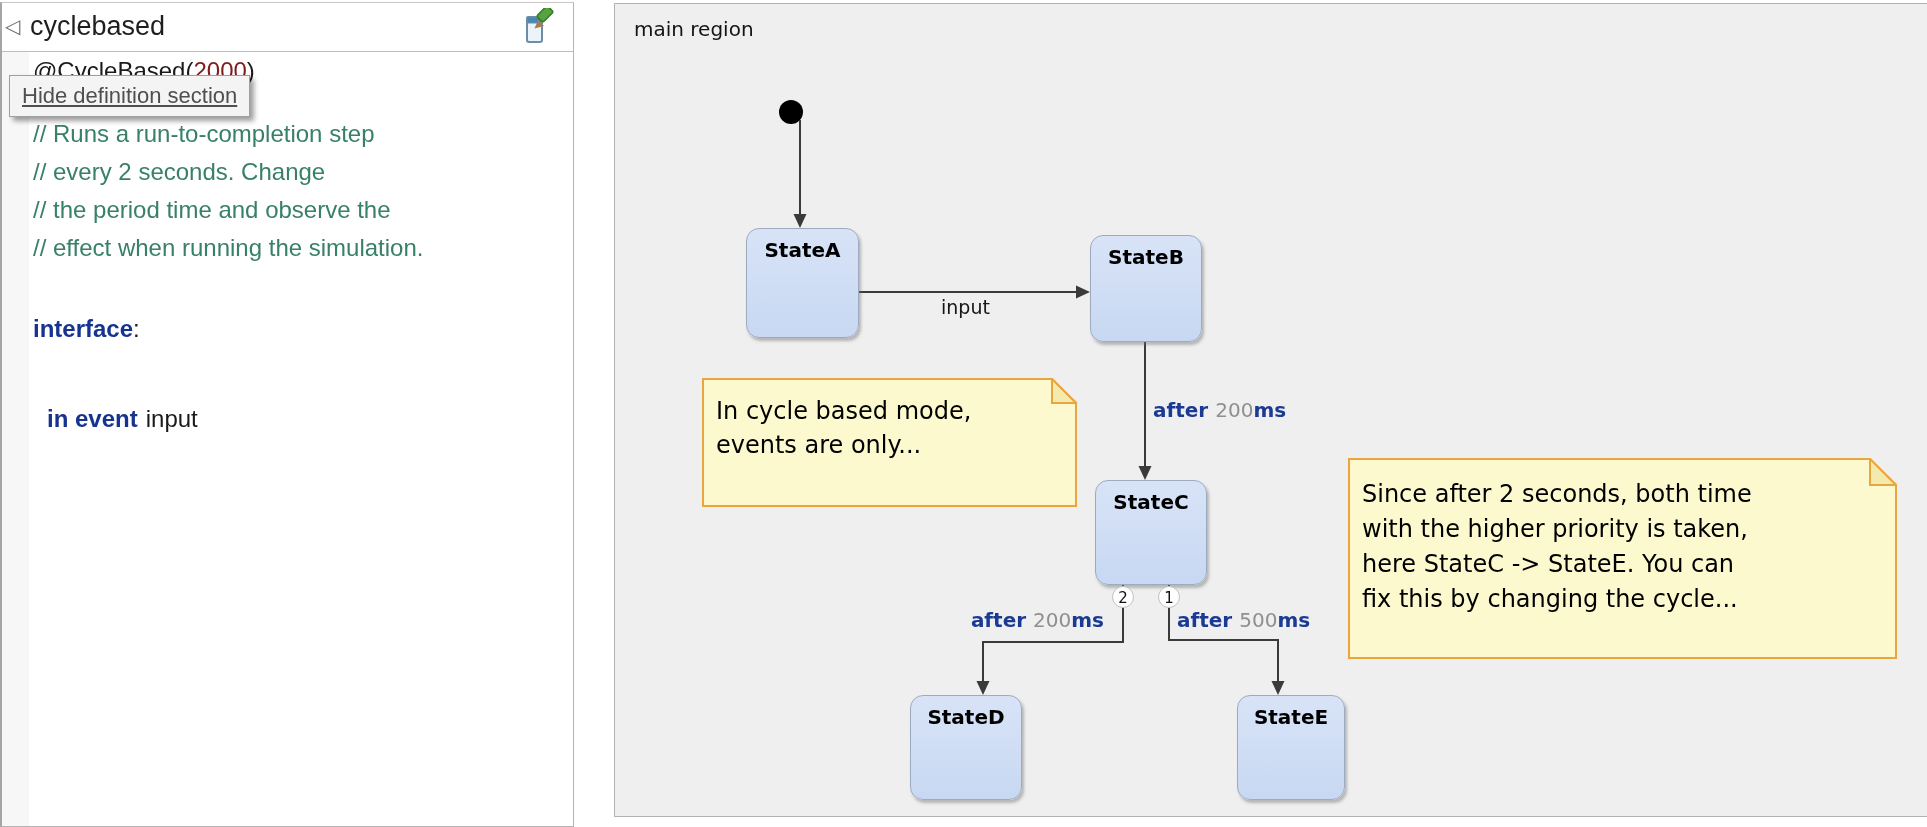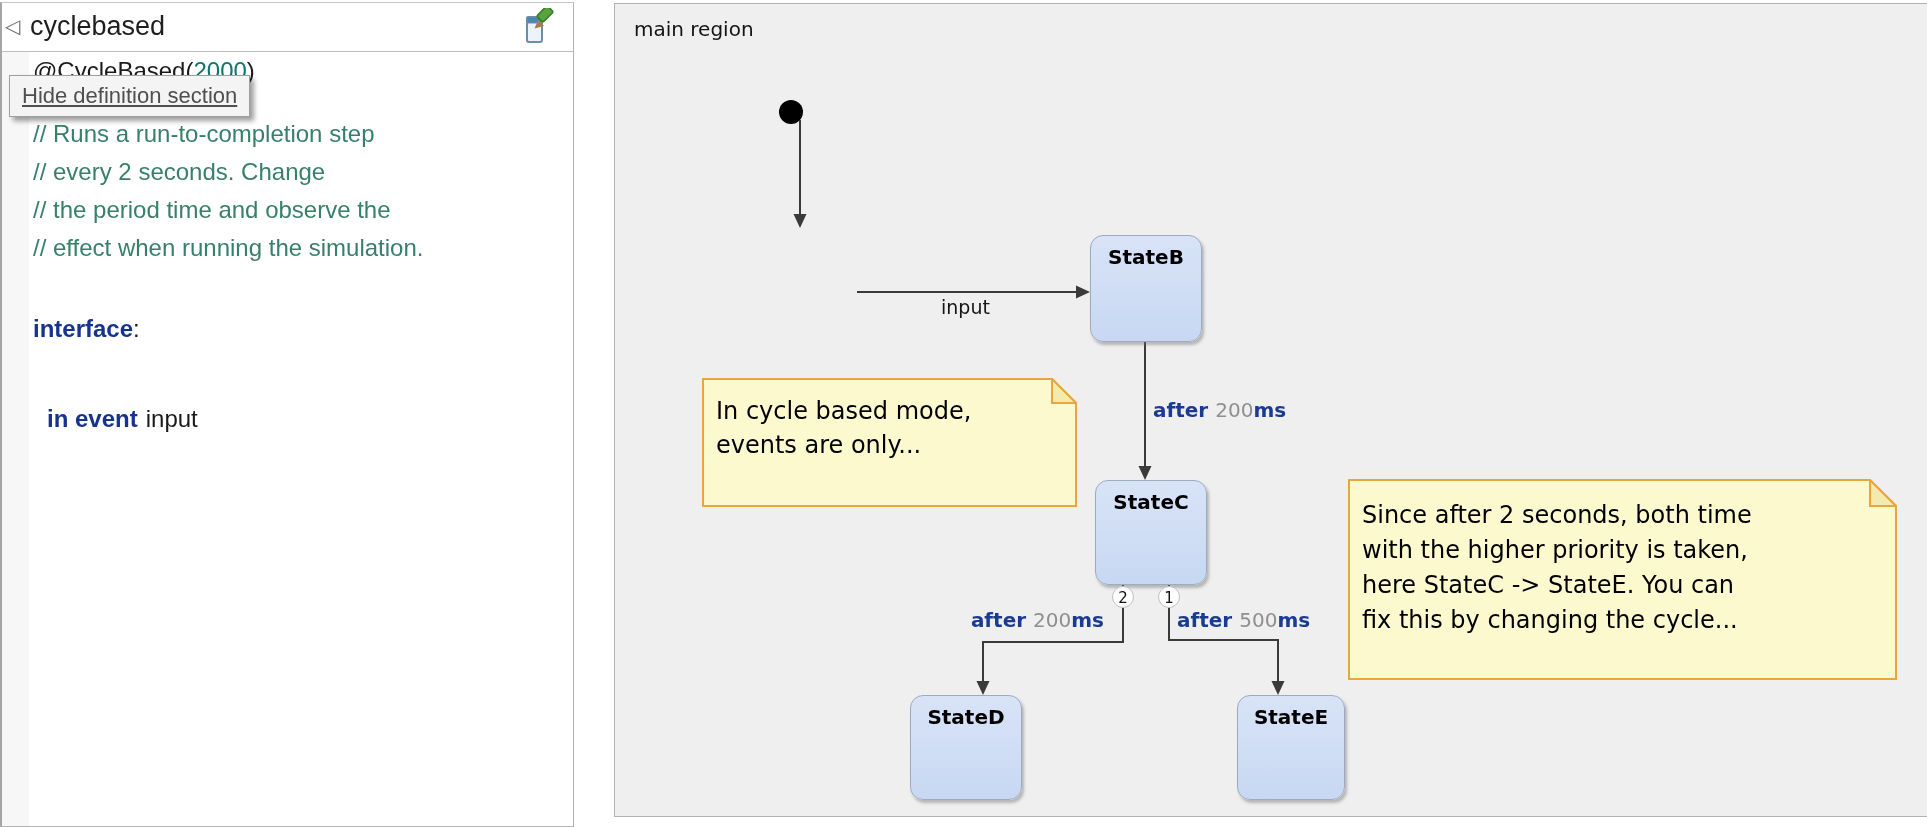--- a/index.html
+++ b/index.html
@@ -15,21 +15,21 @@
   .collapse { position:absolute; left:3px; top:11px; font-size:20px; color:#6e6e6e; cursor:pointer; }
   .lp-title { position:absolute; left:28px; top:8px; font-size:27px; color:#1e1e1e; }
   .def-icon { position:absolute; left:517px; top:5px; width:36px; height:38px; }
   .gutter { position:absolute; left:0; top:49px; width:27px; height:774px; background:#f7f7f7; }
   .code { position:absolute; left:0; top:49px; width:100%; height:774px; font-size:24px; color:#1a1a1a; }
   .code-line { position:absolute; left:31px; white-space:pre; line-height:30px; }
   .ln-ann { top:4px; } .ln-c1 { top:67px; } .ln-c2 { top:105px; } .ln-c3 { top:143px; } .ln-c4 { top:181px; }
   .ln-if { top:262px; } .ln-ev { top:352px; left:45px; }
   .comment { color:#38806a; }
   .kw { color:#16338f; font-weight:bold; }
-  .num { color:#0f766e; }
+  .num { color:#7f1d1d; }
   .ev-name { margin-left:8px; }
   .tooltip { position:absolute; left:7px; top:72px; background:#f4f4f4; border:1px solid #9f9f9f;
     box-shadow:4px 4px 5px rgba(0,0,0,0.38); color:#4f4f4f; font-size:22px; padding:7px 12px;
     white-space:nowrap; z-index:30;text-decoration:underline; }
 
   
   .diagram-panel { position:absolute; left:614px; top:3px; width:1305px; height:812px;
     background:#efefef; border:1px solid #b2b2b2; font-family:"DejaVu Sans", sans-serif;padding-left:36px; }
   .region-label { position:absolute; left:19px; top:13px; font-size:20px; color:#141414; z-index:2; }
   .wires { position:absolute; left:0; top:0; width:1305px; height:812px; z-index:1; }
@@ -108,20 +108,23 @@
       <g>
         <polyline points="508,579 508,638 368,638 368,680" fill="none" stroke="#3a3a3a" stroke-width="2"></polyline>
         <polygon points="368,691 361.5,677 374.5,677" fill="#3a3a3a"></polygon>
       </g>
       <g>
         <polyline points="554,579 554,636 663,636 663,680" fill="none" stroke="#3a3a3a" stroke-width="2"></polyline>
         <polygon points="663,691 656.5,677 669.5,677" fill="#3a3a3a"></polygon>
       </g>
     </svg>
 
+    <div class="state" style="left:131px; top:224px; width:111px; height:108px;">
+      <div class="state-label">StateA</div>
+    </div>
     <div class="state" style="left:475px; top:231px; width:110px; height:105px;">
       <div class="state-label">StateB</div>
     </div>
     <div class="state" style="left:480px; top:476px; width:110px; height:103px;">
       <div class="state-label">StateC</div>
     </div>
     <div class="state" style="left:295px; top:691px; width:110px; height:103px;">
       <div class="state-label">StateD</div>
     </div>
     <div class="state" style="left:622px; top:691px; width:106px; height:103px;">
@@ -140,21 +143,21 @@
       <svg width="375" height="129" viewBox="0 0 375 129">
         <path d="M1 1 H350 L374 25 V128 H1 Z" fill="#fcf9cf" stroke="#e9a63e" stroke-width="2"></path>
         <path d="M350 1 V25 H374 Z" fill="#f4eaad" stroke="#e9a63e" stroke-width="2"></path>
       </svg>
       <div class="note-text nt1">
         <div class="nline">In cycle based mode,</div>
         <div class="nline">events are only...</div>
       </div>
     </div>
 
-    <div class="note" style="left:733px; top:475px; width:549px; height:201px;">
+    <div class="note" style="left:733px; top:454px; width:549px; height:201px;">
       <svg width="549" height="201" viewBox="0 0 549 201">
         <path d="M1 1 H522 L548 27 V200 H1 Z" fill="#fcf9cf" stroke="#e9a63e" stroke-width="2"></path>
         <path d="M522 1 V27 H548 Z" fill="#f4eaad" stroke="#e9a63e" stroke-width="2"></path>
       </svg>
       <div class="note-text nt2">
         <div class="nline">Since after 2 seconds, both time</div>
         <div class="nline">with the higher priority is taken,</div>
         <div class="nline">here StateC -&gt; StateE. You can</div>
         <div class="nline">fix this by changing the cycle...</div>
       </div>

